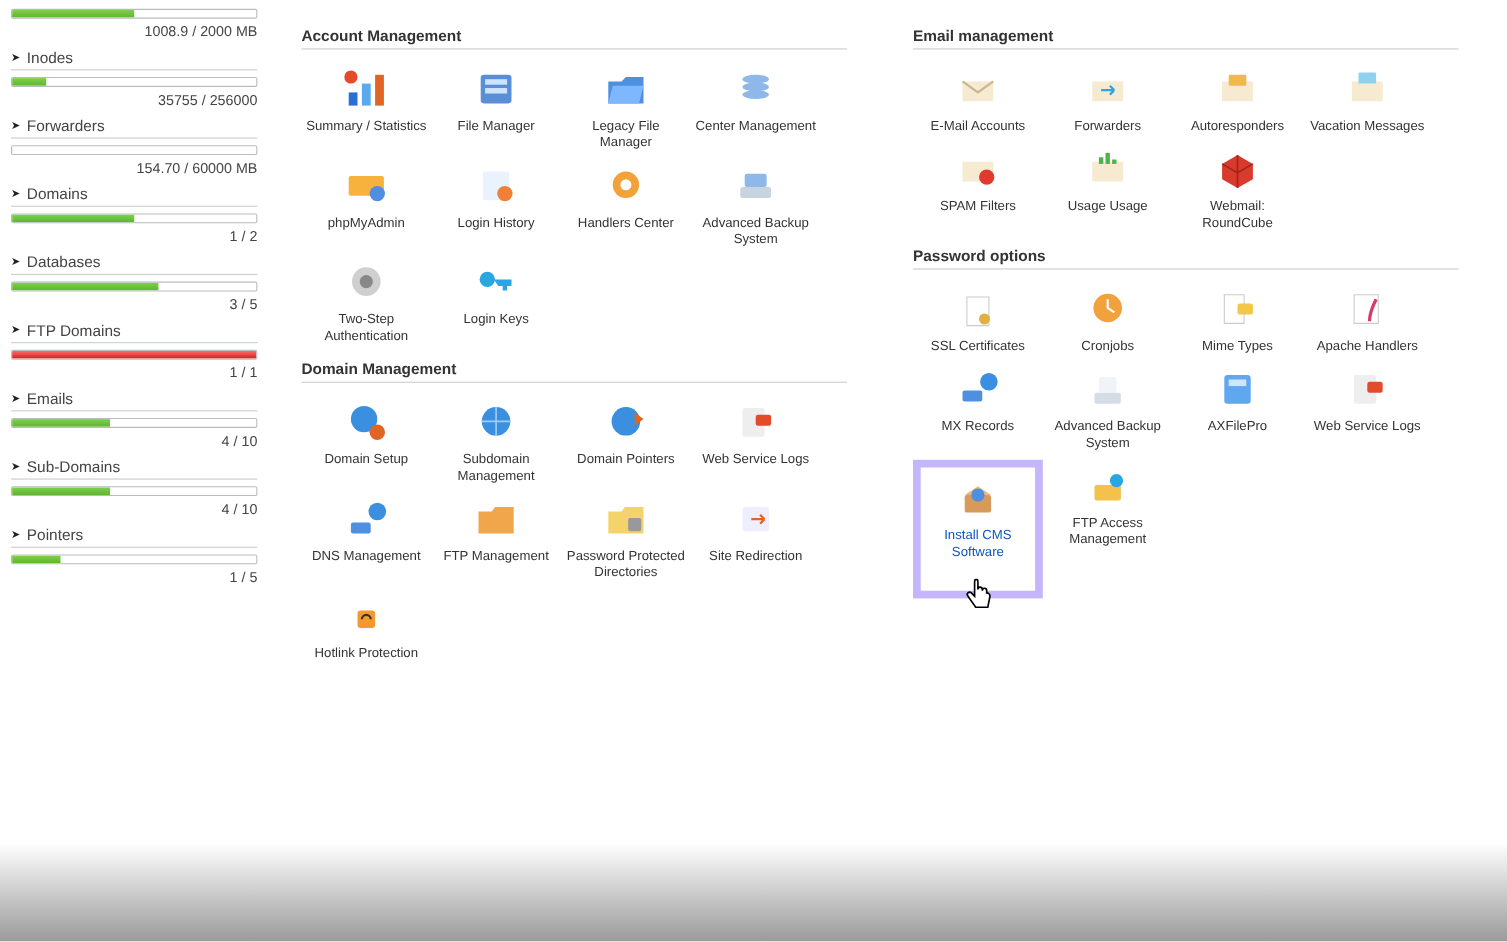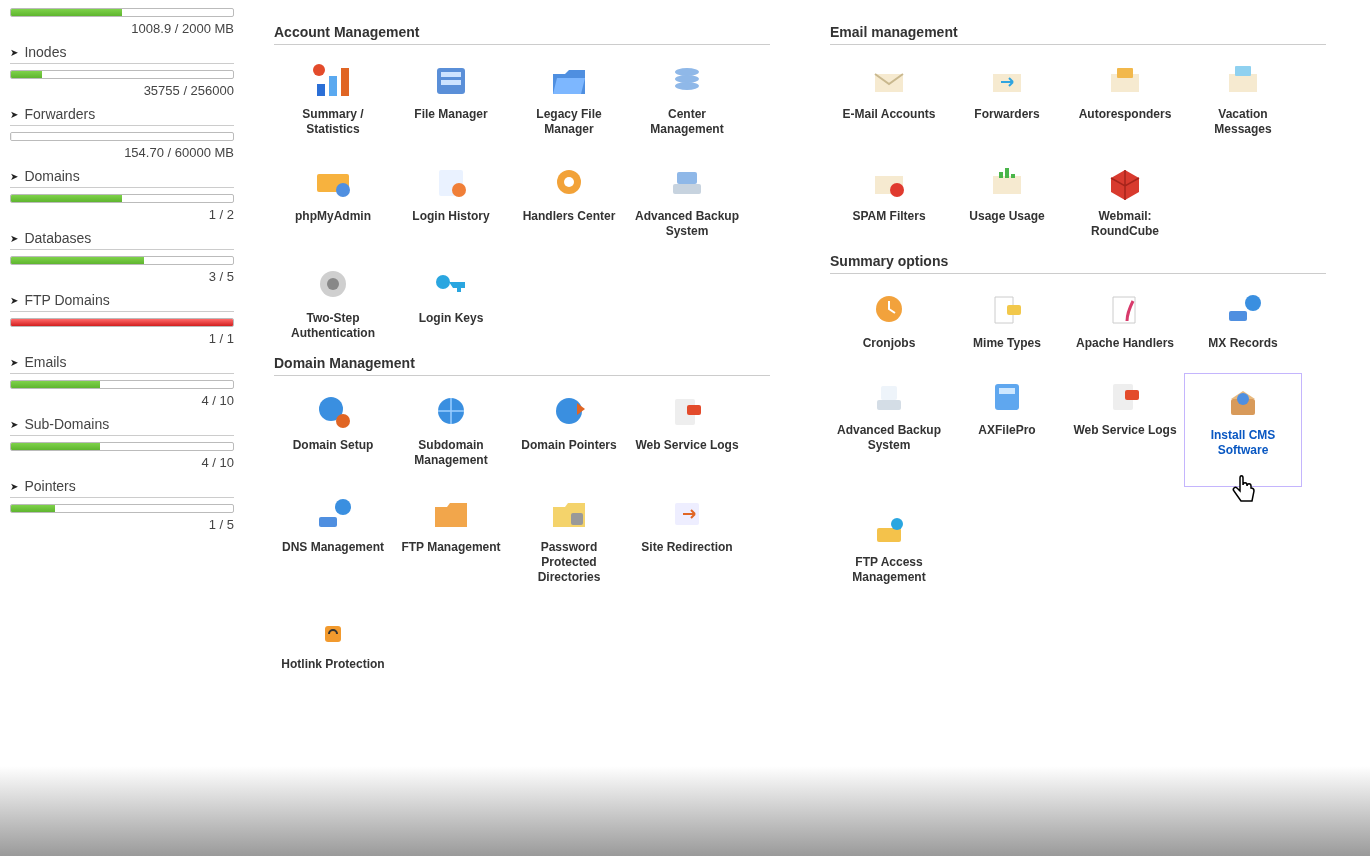--- a/index.html
+++ b/index.html
@@ -64,23 +64,22 @@
     font-size: 14px;
     color: #333;
     border-bottom: 1px solid #ccc;
     padding-bottom: 4px;
     margin-bottom: 12px;
     margin-top: 10px;
   }
   .icon-grid {
     display: grid;
     grid-template-columns: repeat(4, 118px);
-    gap: 18px 0;
+    gap: 4px 0;
     justify-content: start;
-    font-weight: bold;
   }
   .icon-item {
     display: flex;
     flex-direction: column;
     align-items: center;
     text-align: center;
     cursor: pointer;
     padding: 4px 2px;
   }
   .icon-svg {
@@ -91,21 +90,21 @@
     justify-content: center;
     margin-bottom: 6px;
   }
   .icon-label {
     font-size: 12px;
     color: #333;
     line-height: 1.25;
     max-width: 110px;
   }
   .icon-item.highlighted {
-    border: 1px solid #c4b5fd;
+    border: 7px solid #c4b5fd;
     padding: 8px 10px 28px 10px;
   }
   .icon-item.highlighted .icon-label { color: #0a58c2; }
   .cursor-hand {
     position: absolute;
     left: 50%;
     bottom: -30px;
     transform: translateX(-50%);
     font-size: 26px;
     color: #000;
@@ -507,22 +506,35 @@
               <svg width="44" height="38" viewBox="0 0 44 38">
                 <g>
                   <path d="M22 6l14 8v14l-14 8-14-8V14z" fill="#d83a2e"></path>
                   <path d="M22 6v30M8 14l14 8 14-8" fill="none" stroke="#a5241b" stroke-width="1.5"></path>
                 </g>
               </svg>
             </div>
             <div class="icon-label">Webmail: RoundCube</div>
           </div>
         </div>
-        <div class="section-title">Summary options</div>
+        <div class="section-title">Password options</div>
         <div class="icon-grid">
+          <div class="icon-item">
+            <div class="icon-svg">
+              <svg width="44" height="38" viewBox="0 0 44 38">
+                <g>
+                  <rect x="12" y="8" width="20" height="26" fill="#fff" rx="2"></rect>
+                  <rect x="12" y="8" width="20" height="26" fill="none"></rect>
+                  <path d="M12 8h20v26H12z" fill="none" stroke="#ccc" stroke-width="1"></path>
+                  <circle cx="28" cy="28" r="5" fill="#e0b040"></circle>
+                </g>
+              </svg>
+            </div>
+            <div class="icon-label">SSL Certificates</div>
+          </div>
           <div class="icon-item">
             <div class="icon-svg">
               <svg width="44" height="38" viewBox="0 0 44 38">
                 <g>
                   <circle cx="22" cy="18" r="13" fill="#f2a23c"></circle>
                   <path d="M22 10v8l6 4" fill="none" stroke="#fff" stroke-width="2"></path>
                 </g>
               </svg>
             </div>
             <div class="icon-label">Cronjobs</div>

